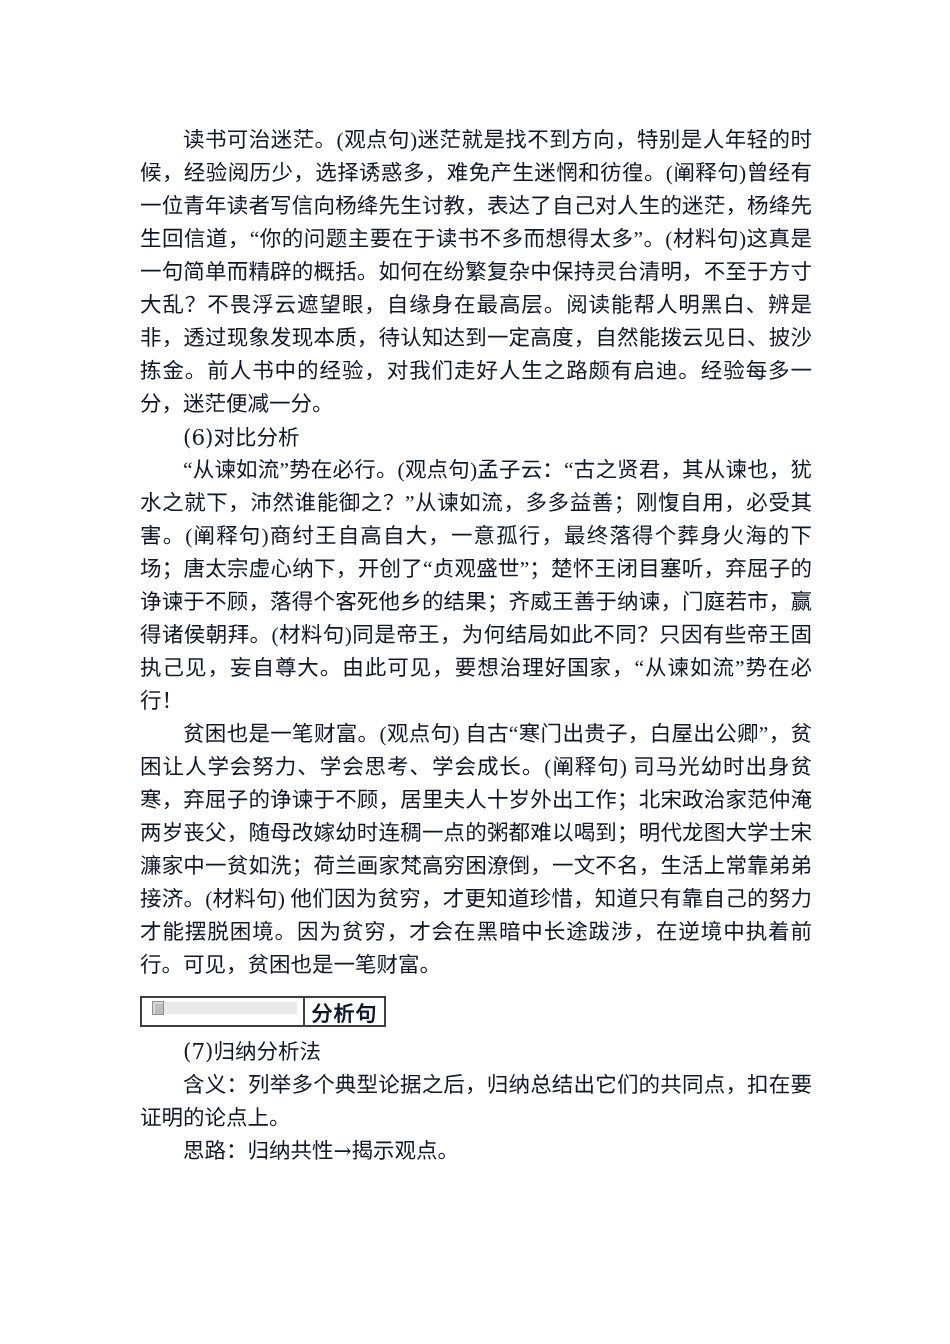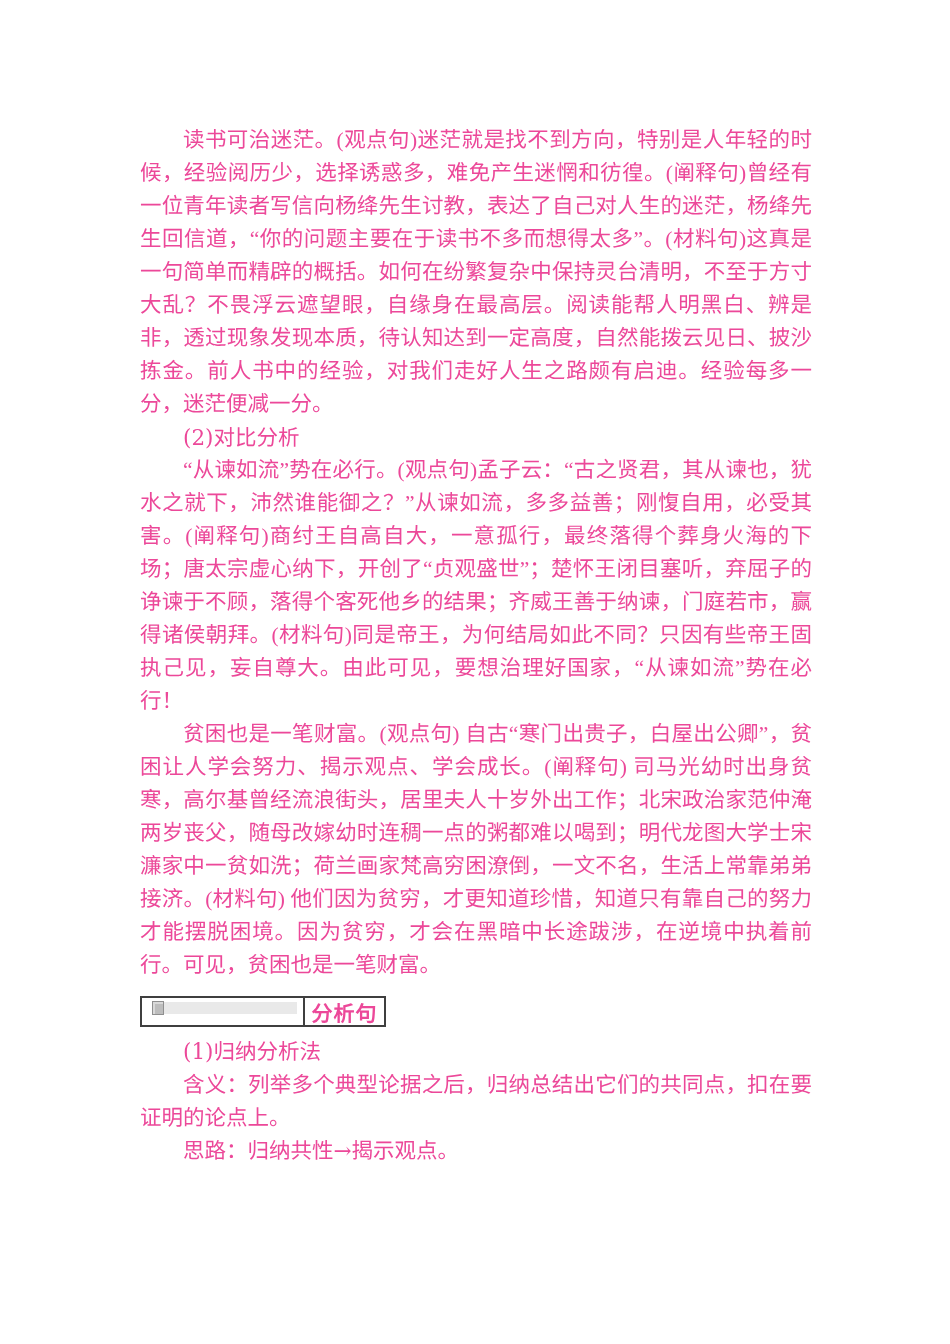--- a/index.html
+++ b/index.html
@@ -3,21 +3,21 @@
 <meta charset="utf-8">
 <style>
   html, body { margin: 0; padding: 0; background: #ffffff; }
   .page {
     position: relative;
     width: 918px;
     height: 1344px;
     background: #ffffff;
     overflow: hidden;
     font-family: "Liberation Serif", "DejaVu Serif", serif;
-    color: #ec4899;
+    color: #0f172a;
   }
   .content {
     position: absolute;
     left: 140px;
     top: 124px;
     width: 672px;
   }
   .content p {
     margin: 0;
     font-size: 21.5px;
@@ -77,36 +77,36 @@
   }
 </style>
 </head>
 <body>
 
 <div class="page">
   <div class="content">
 
     <p class="kai">读书可治迷茫。(观点句)迷茫就是找不到方向，特别是人年轻的时候，经验阅历少，选择诱惑多，难免产生迷惘和彷徨。(阐释句)曾经有一位青年读者写信向杨绛先生讨教，表达了自己对人生的迷茫，杨绛先生回信道，“你的问题主要在于读书不多而想得太多”。(材料句)这真是一句简单而精辟的概括。如何在纷繁复杂中保持灵台清明，不至于方寸大乱？不畏浮云遮望眼，自缘身在最高层。阅读能帮人明黑白、辨是非，透过现象发现本质，待认知达到一定高度，自然能拨云见日、披沙拣金。前人书中的经验，对我们走好人生之路颇有启迪。经验每多一分，迷茫便减一分。</p>
 
-    <p class="song heading">(2)对比分析</p>
+    <p class="song heading">(6)对比分析</p>
 
     <p class="kai">“从谏如流”势在必行。(观点句)孟子云：“古之贤君，其从谏也，犹水之就下，沛然谁能御之？”从谏如流，多多益善；刚愎自用，必受其害。(阐释句)商纣王自高自大，一意孤行，最终落得个葬身火海的下场；唐太宗虚心纳下，开创了“贞观盛世”；楚怀王闭目塞听，弃屈子的诤谏于不顾，落得个客死他乡的结果；齐威王善于纳谏，门庭若市，赢得诸侯朝拜。(材料句)同是帝王，为何结局如此不同？只因有些帝王固执己见，妄自尊大。由此可见，要想治理好国家，“从谏如流”势在必行！</p>
 
 
-    <p class="kai">贫困也是一笔财富。(观点句) 自古“寒门出贵子，白屋出公卿”，贫困让人学会努力、揭示观点、学会成长。(阐释句) 司马光幼时出身贫寒，高尔基曾经流浪街头，居里夫人十岁外出工作；北宋政治家范仲淹两岁丧父，随母改嫁幼时连稠一点的粥都难以喝到；明代龙图大学士宋濂家中一贫如洗；荷兰画家梵高穷困潦倒，一文不名，生活上常靠弟弟接济。(材料句) 他们因为贫穷，才更知道珍惜，知道只有靠自己的努力才能摆脱困境。因为贫穷，才会在黑暗中长途跋涉，在逆境中执着前行。可见，贫困也是一笔财富。</p>
+    <p class="kai">贫困也是一笔财富。(观点句) 自古“寒门出贵子，白屋出公卿”，贫困让人学会努力、学会思考、学会成长。(阐释句) 司马光幼时出身贫寒，弃屈子的诤谏于不顾，居里夫人十岁外出工作；北宋政治家范仲淹两岁丧父，随母改嫁幼时连稠一点的粥都难以喝到；明代龙图大学士宋濂家中一贫如洗；荷兰画家梵高穷困潦倒，一文不名，生活上常靠弟弟接济。(材料句) 他们因为贫穷，才更知道珍惜，知道只有靠自己的努力才能摆脱困境。因为贫穷，才会在黑暗中长途跋涉，在逆境中执着前行。可见，贫困也是一笔财富。</p>
 
     <div class="header-box">
       <div class="hb-left">
         <span class="ph-icon"></span>
         <span class="ph-bar"></span>
       </div>
       <div class="hb-right">分析句</div>
     </div>
 
 
-    <p class="song heading">(1)归纳分析法</p>
+    <p class="song heading">(7)归纳分析法</p>
 
     <p class="song">含义：列举多个典型论据之后，归纳总结出它们的共同点，扣在要证明的论点上。</p>
 
     <p class="song">思路：归纳共性→揭示观点。</p>
 
   </div>
 </div>
 
 </body></html>

